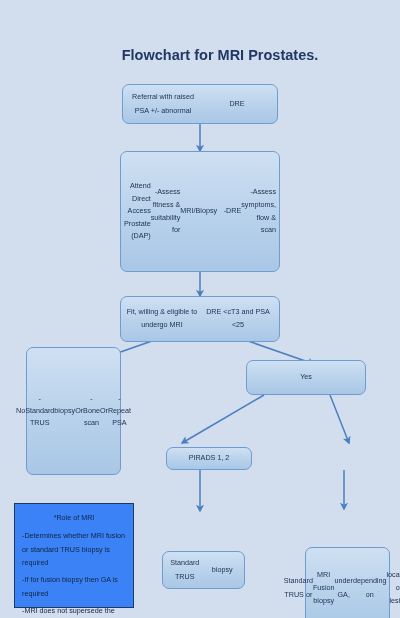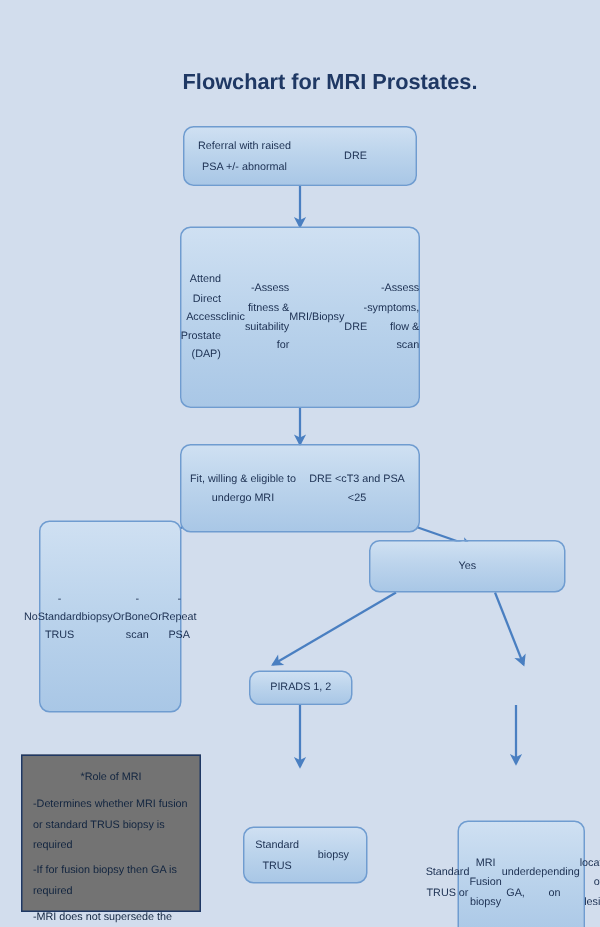--- a/index.html
+++ b/index.html
@@ -69,21 +69,21 @@
     display: block;
     width: 100%;
   }
   .node .gap {
     height: 5px;
   }
   .note-box {
     position: absolute;
     box-sizing: border-box;
     border: 1.4px solid #1f3864;
-    background: #737373;
+    background: #3b82f6;
     color: #11243f;
     font-size: 7.2px;
     line-height: 1.85;
     padding: 7px 7px 6px 7px;
     text-align: left;
   }
   .note-box .note-title {
     display: block;
     text-align: center;
     margin-bottom: 5px;
@@ -118,57 +118,56 @@
     </g>
   </svg>
 
   <div class="node" style="left:122px; top:84px; width:156px; height:40px;">
     <span class="ln">Referral with raised PSA +/- abnormal</span>
     <span class="ln">DRE</span>
   </div>
 
   <div class="node" style="left:120px; top:151px; width:160px; height:121px; line-height:1.75;text-align:right;">
     <span class="ln">Attend Direct Access Prostate (DAP)</span>
-    <span class="ln">clinic</span>
     <span class="gap"></span>
     <span class="ln">-Assess fitness &amp; suitability for</span>
     <span class="ln">MRI/Biopsy</span>
     <span class="gap"></span>
     <span class="ln">-DRE</span>
     <span class="gap"></span>
     <span class="ln">-Assess symptoms, flow &amp; scan</span>
   </div>
 
-  <div class="node" style="left:120px; top:296px; width:160px; height:59px; line-height:1.8;">
+  <div class="node" style="left:120px; top:296px; width:160px; height:46px; line-height:1.8;">
     <span class="ln">Fit, willing &amp; eligible to undergo MRI</span>
     <span class="gap" style="height:3px;"></span>
     <span class="ln">DRE &lt;cT3 and PSA &lt;25</span>
   </div>
 
   <div class="node" style="left:26px; top:347px; width:95px; height:128px; line-height:1.7;">
     <span class="ln">No</span>
     <span class="gap"></span>
     <span class="ln">-Standard TRUS</span>
     <span class="ln">biopsy</span>
     <span class="gap"></span>
     <span class="ln">Or</span>
     <span class="gap"></span>
     <span class="ln">-Bone scan</span>
     <span class="gap"></span>
     <span class="ln">Or</span>
     <span class="gap"></span>
     <span class="ln">-Repeat PSA</span>
   </div>
 
-  <div class="node" style="left:246px; top:360px; width:131px; height:35px;">
+  <div class="node" style="left:246px; top:360px; width:120px; height:35px;">
     <span class="ln">Yes</span>
     <span class="gap" style="height:2px;"></span>
   </div>
 
-  <div class="node" style="left:166px; top:447px; width:69px; height:23px;align-items:center;">
+  <div class="node" style="left:166px; top:447px; width:86px; height:23px;align-items:center;">
     <span class="ln">PIRADS 1, 2</span>
   </div>
 
 
   <div class="node" style="left:162px; top:511px; width:83px; height:38px;margin-top:40px;">
     <span class="ln">Standard TRUS</span>
     <span class="ln">biopsy</span>
   </div>
 
   <div class="node" style="left:305px; top:509px; width:85px; height:81px; line-height:1.85;margin-top:38px;">

